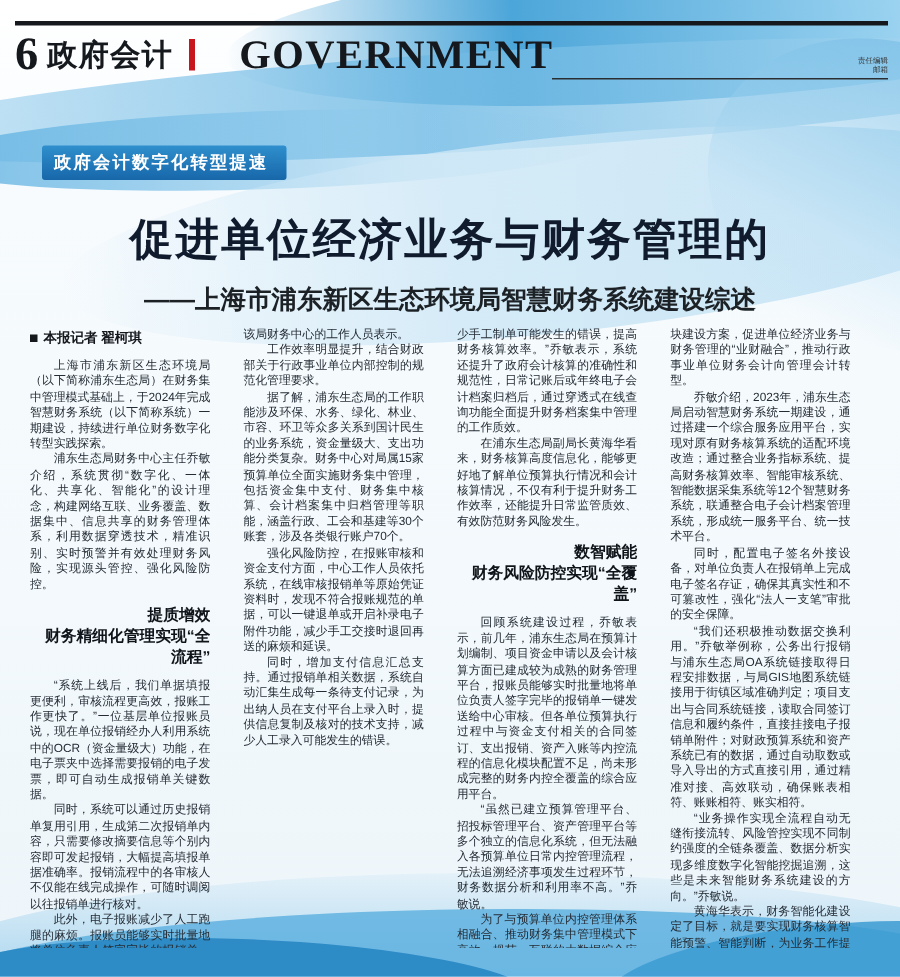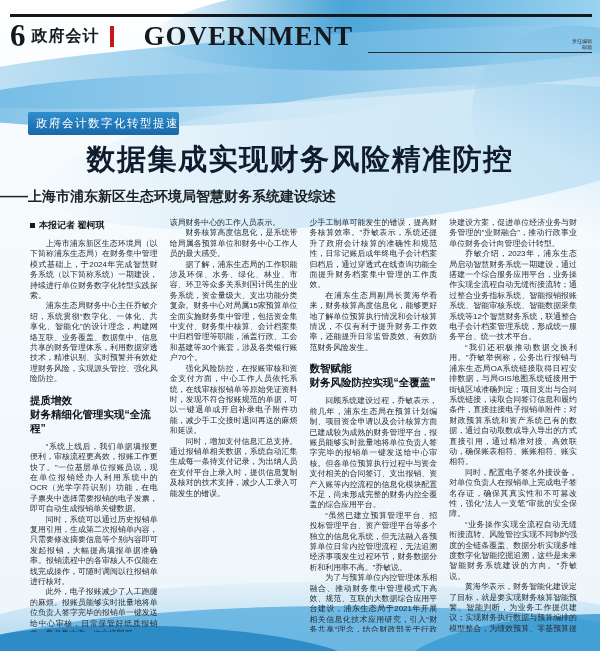--- a/index.html
+++ b/index.html
@@ -34,43 +34,43 @@
     background:rgba(95,178,224,.85);transform:rotate(-1.5deg);}
   .sw-bot-deep{left:-40px;top:626px;width:400px;height:70px;border-radius:100% 100% 0 0;
     background:rgba(42,136,196,.95);transform:rotate(2deg);}
   .sw-bot-right{left:400px;top:616px;width:300px;height:80px;border-radius:100% 70% 0 0;
     background:rgba(60,155,210,.85);transform:rotate(-3deg);}
   
   .masthead{position:absolute;left:0;top:0;width:100%;z-index:3;}
   .rule-top{position:absolute;left:10px;top:14px;width:582px;height:2.5px;background:#15181c;}
   .mast-row{position:absolute;left:10px;top:19px;display:flex;align-items:center;}
   .ed-num{font-family:"Liberation Serif",serif;font-weight:bold;font-size:31px;color:#15181c;line-height:34px;}
-  .sec-cn{font-size:16px;font-weight:bold;color:#15181c;margin-left:6px;letter-spacing:1px;}
+  .sec-cn{font-size:20px;font-weight:bold;color:#15181c;margin-left:6px;letter-spacing:1px;}
   .red-bar{width:4px;height:21px;background:#c8161e;margin:0 6px 0 10px;}
   .sec-en{font-family:"Liberation Serif",serif;font-weight:bold;font-size:27px;color:#15181c;letter-spacing:1px;margin-left:24px;}
   .mast-right{position:absolute;right:8px;top:38px;text-align:right;font-size:5px;line-height:6px;color:#333;z-index:3;}
   .rule-right{position:absolute;left:368px;top:52px;width:224px;height:1px;background:#2a2e33;z-index:3;}
   
   .kicker{position:absolute;left:28px;top:97px;z-index:3;
     background:linear-gradient(180deg,#2f8fcd 0%,#1767a9 100%);
-    color:#fff;font-size:11.5px;font-weight:normal;letter-spacing:1.5px;
-    padding:4px 0 4px 8px;border-radius:2px;margin-top:15px;}
+    color:#fff;font-size:11.5px;font-weight:bold;letter-spacing:1.5px;
+    padding:4px 12px 4px 8px;border-radius:2px;}
   .headline{position:absolute;left:0;top:140px;width:100%;text-align:center;z-index:3;
     font-size:29px;font-weight:900;color:#101b2e;letter-spacing:1.5px;}
-  .subtitle{position:absolute;left:0;top:188px;width:100%;text-align:left;z-index:3;
-    font-size:14px;font-weight:bold;color:#1c2126;}
+  .subtitle{position:absolute;left:0;top:188px;width:100%;text-align:center;z-index:3;
+    font-size:17px;font-weight:bold;color:#1c2126;}
   
-  .columns{position:absolute;left:30px;top:218px;width:547px;height:414px;z-index:3;
-    display:flex;gap:12px;overflow:hidden;}
+  .columns{position:absolute;left:20px;top:218px;width:547px;height:414px;z-index:3;
+    display:flex;gap:22px;overflow:hidden;}
   .col{flex:1 1 0;overflow:hidden;}
   .col p{margin:0;font-size:7.9px;line-height:10.4px;text-align:justify;text-indent:2em;color:#242c35;}
   .col p.cont{text-indent:0;}
   .byline{font-size:9px;font-weight:bold;color:#15181c;margin:1px 0 7px 0;display:flex;align-items:center;}
   .byline::before{content:"";display:inline-block;width:5px;height:5px;background:#15181c;margin-right:4px;}
-  .subhead{font-size:10.5px;font-weight:bold;color:#0f141a;text-align:left;line-height:14px;margin:8px 0 7px 0;}
+  .subhead{font-size:10.5px;font-weight:bold;color:#0f141a;text-align:right;line-height:14px;margin:8px 0 7px 0;}
 </style>
 </head>
 <body>
 
 <div class="page">
 
   <div class="sw sw-header"></div>
   <div class="sw sw-header2"></div>
   <div class="sw sw-kicker"></div>
   <div class="sw sw-mid"></div>
@@ -89,57 +89,57 @@
       <span class="sec-en">GOVERNMENT</span>
     </div>
     <div class="mast-right">
       <div>责任编辑</div>
       <div>邮箱</div>
     </div>
     <div class="rule-right"></div>
   </div>
 
   <div class="kicker">政府会计数字化转型提速</div>
-  <div class="headline">数据集成实现财务风险精准防控</div>
+  <div class="headline">促进单位经济业务与财务管理的</div>
   <div class="subtitle">——上海市浦东新区生态环境局智慧财务系统建设综述</div>
 
   <div class="columns">
       <div class="col">
         <div class="byline">本报记者 翟柯琪</div>
         <p>上海市浦东新区生态环境局（以下简称浦东生态局）在财务集中管理模式基础上，于2024年完成智慧财务系统（以下简称系统）一期建设，持续进行单位财务数字化转型实践探索。</p>
         <p>浦东生态局财务中心主任乔敏介绍，系统贯彻“数字化、一体化、共享化、智能化”的设计理念，构建网络互联、业务覆盖、数据集中、信息共享的财务管理体系，利用数据穿透技术，精准识别、实时预警并有效处理财务风险，实现源头管控、强化风险防控。</p>
         <div class="subhead">
           <div>提质增效</div>
           <div>财务精细化管理实现“全流程”</div>
         </div>
-        <p>“系统上线后，我们单据填报更便利，审核流程更高效，报账工作更快了。”一位基层单位报账员说，现在单位报销经办人利用系统中的OCR（光学字符识别）功能，在电子票夹中选择需要报销的电子发票，即可自动生成报销单关键数据。</p>
+        <p>“系统上线后，我们单据填报更便利，审核流程更高效，报账工作更快了。”一位基层单位报账员说，现在单位报销经办人利用系统中的OCR（资金量级大）功能，在电子票夹中选择需要报销的电子发票，即可自动生成报销单关键数据。</p>
         <p>同时，系统可以通过历史报销单复用引用，生成第二次报销单内容，只需要修改摘要信息等个别内容即可发起报销，大幅提高填报单据准确率。报销流程中的各审核人不仅能在线完成操作，可随时调阅以往报销单进行核对。</p>
         <p>此外，电子报账减少了人工跑腿的麻烦。报账员能够实时批量地将单位负责人签字完毕的报销单一键发送给中心审核，日常保管好纸质报销单，每月集中跑一次交接即可。</p>
       </div>
       <div class="col">
         <p class="cont">该局财务中心的工作人员表示。</p>
-        <p>财务核算高度信息化，是系统带给局属各预算单位和财务中心工作人员的最大感受。</p>
+        <p>工作效率明显提升，结合财政部关于行政事业单位内部控制的规范化管理要求。</p>
         <p>据了解，浦东生态局的工作职能涉及环保、水务、绿化、林业、市容、环卫等众多关系到国计民生的业务系统，资金量级大、支出功能分类复杂。财务中心对局属15家预算单位全面实施财务集中管理，包括资金集中支付、财务集中核算、会计档案集中归档管理等职能，涵盖行政、工会和基建等30个账套，涉及各类银行账户70个。</p>
         <p>强化风险防控，在报账审核和资金支付方面，中心工作人员依托系统，在线审核报销单等原始凭证资料时，发现不符合报账规范的单据，可以一键退单或开启补录电子附件功能，减少手工交接时退回再送的麻烦和延误。</p>
         <p>同时，增加支付信息汇总支持。通过报销单相关数据，系统自动汇集生成每一条待支付记录，为出纳人员在支付平台上录入时，提供信息复制及核对的技术支持，减少人工录入可能发生的错误。</p>
       </div>
       <div class="col">
         <p class="cont">少手工制单可能发生的错误，提高财务核算效率。”乔敏表示，系统还提升了政府会计核算的准确性和规范性，日常记账后或年终电子会计档案归档后，通过穿透式在线查询功能全面提升财务档案集中管理的工作质效。</p>
         <p>在浦东生态局副局长黄海华看来，财务核算高度信息化，能够更好地了解单位预算执行情况和会计核算情况，不仅有利于提升财务工作效率，还能提升日常监管质效、有效防范财务风险发生。</p>
         <div class="subhead">
           <div>数智赋能</div>
           <div>财务风险防控实现“全覆盖”</div>
         </div>
         <p>回顾系统建设过程，乔敏表示，前几年，浦东生态局在预算计划编制、项目资金申请以及会计核算方面已建成较为成熟的财务管理平台，报账员能够实时批量地将单位负责人签字完毕的报销单一键发送给中心审核。但各单位预算执行过程中与资金支付相关的合同签订、支出报销、资产入账等内控流程的信息化模块配置不足，尚未形成完整的财务内控全覆盖的综合应用平台。</p>
         <p>“虽然已建立预算管理平台、招投标管理平台、资产管理平台等多个独立的信息化系统，但无法融入各预算单位日常内控管理流程，无法追溯经济事项发生过程环节，财务数据分析和利用率不高。”乔敏说。</p>
         <p>为了与预算单位内控管理体系相融合、推动财务集中管理模式下高效、规范、互联的大数据综合应用平台建设，浦东生态局于2021年开展相关信息化技术应用研究，引入“财务共享”理念，结合财政部关于行政事业单位内部控制的规范化管理要求，进一步完善和拓展财务综合管理信息化场景应用模</p>
       </div>
       <div class="col">
         <p class="cont">块建设方案，促进单位经济业务与财务管理的“业财融合”，推动行政事业单位财务会计向管理会计转型。</p>
-        <p>乔敏介绍，2023年，浦东生态局启动智慧财务系统一期建设，通过搭建一个综合服务应用平台，业务操作实现全流程自动无缝衔接流转；通过整合业务指标系统、智能报销报账系统、智能审核系统、智能数据采集系统等12个智慧财务系统，联通整合电子会计档案管理系统，形成统一服务平台、统一技术平台。</p>
+        <p>乔敏介绍，2023年，浦东生态局启动智慧财务系统一期建设，通过搭建一个综合服务应用平台，实现对原有财务核算系统的适配环境改造；通过整合业务指标系统、提高财务核算效率、智能审核系统、智能数据采集系统等12个智慧财务系统，联通整合电子会计档案管理系统，形成统一服务平台、统一技术平台。</p>
+        <p>同时，配置电子签名外接设备，对单位负责人在报销单上完成电子签名存证，确保其真实性和不可篡改性，强化“法人一支笔”审批的安全保障。</p>
         <p>“我们还积极推动数据交换利用。”乔敏举例称，公务出行报销与浦东生态局OA系统链接取得日程安排数据，与局GIS地图系统链接用于街镇区域准确判定；项目支出与合同系统链接，读取合同签订信息和履约条件，直接挂接电子报销单附件；对财政预算系统和资产系统已有的数据，通过自动取数或导入导出的方式直接引用，通过精准对接、高效联动，确保账表相符、账账相符、账实相符。</p>
-        <p>同时，配置电子签名外接设备，对单位负责人在报销单上完成电子签名存证，确保其真实性和不可篡改性，强化“法人一支笔”审批的安全保障。</p>
         <p>“业务操作实现全流程自动无缝衔接流转、风险管控实现不同制约强度的全链条覆盖、数据分析实现多维度数字化智能挖掘追溯，这些是未来智能财务系统建设的方向。”乔敏说。</p>
         <p>黄海华表示，财务智能化建设定了目标，就是要实现财务核算智能预警、智能判断，为业务工作提供建议；实现财务执行数据与预算编排的模型整合，为绩效预算、零基预算提供模型支持；信息化系统还要实现财务数据的智能化审计，定期提供各预算单位的财务审计报告。</p>
       </div>
     </div>
 
 </div>
 
 </body></html>

